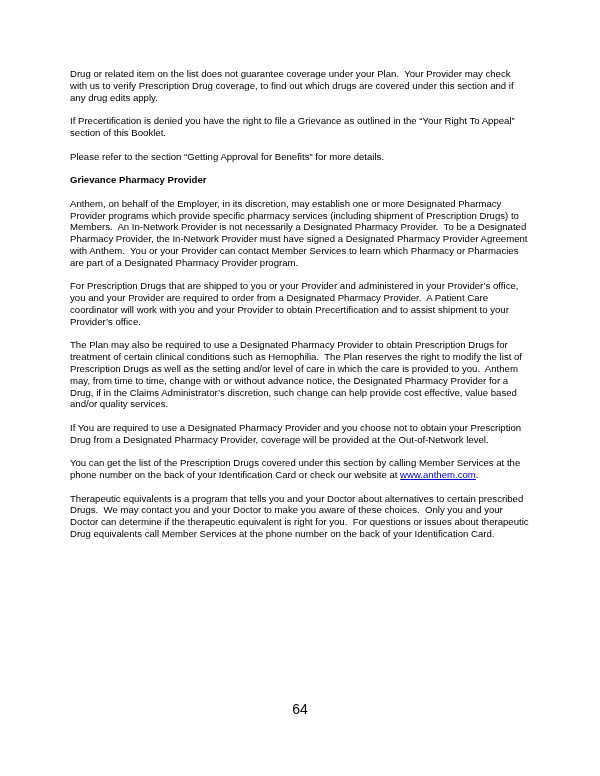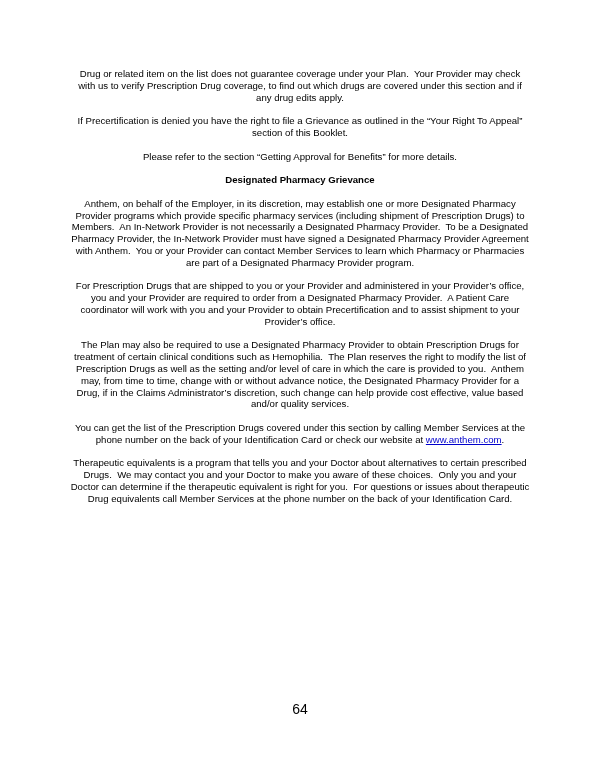--- a/index.html
+++ b/index.html
@@ -16,21 +16,20 @@
     color: #000000;
     overflow: hidden;
   }
   .content {
     position: absolute;
     left: 70px;
     top: 68px;
     width: 460px;
     font-size: 9.6px;
     line-height: 11.8px;
-    text-align: center;
   }
   .content p,
   .content h2 {
     margin: 0 0 11.8px 0;
     padding: 0;
     white-space: pre-wrap;   
     font-size: 9.6px;
     line-height: 11.8px;
     font-weight: normal;
   }
@@ -57,28 +56,29 @@
 
 <div class="page">
   <div class="content">
 
     <p>Drug or related item on the list does not guarantee coverage under your Plan.  Your Provider may check with us to verify Prescription Drug coverage, to find out which drugs are covered under this section and if any drug edits apply.</p>
 
     <p>If Precertification is denied you have the right to file a Grievance as outlined in the “Your Right To Appeal” section of this Booklet.</p>
 
     <p>Please refer to the section “Getting Approval for Benefits” for more details.</p>
 
-    <h2>Designated Pharmacy Grievance</h2>
+    <h2>Grievance Pharmacy Provider</h2>
 
     <p>Anthem, on behalf of the Employer, in its discretion, may establish one or more Designated Pharmacy Provider programs which provide specific pharmacy services (including shipment of Prescription Drugs) to Members.  An In-Network Provider is not necessarily a Designated Pharmacy Provider.  To be a Designated Pharmacy Provider, the In-Network Provider must have signed a Designated Pharmacy Provider Agreement with Anthem.  You or your Provider can contact Member Services to learn which Pharmacy or Pharmacies are part of a Designated Pharmacy Provider program.</p>
 
     <p>For Prescription Drugs that are shipped to you or your Provider and administered in your Provider’s office, you and your Provider are required to order from a Designated Pharmacy Provider.  A Patient Care coordinator will work with you and your Provider to obtain Precertification and to assist shipment to your Provider’s office.</p>
 
     <p>The Plan may also be required to use a Designated Pharmacy Provider to obtain Prescription Drugs for treatment of certain clinical conditions such as Hemophilia.  The Plan reserves the right to modify the list of Prescription Drugs as well as the setting and/or level of care in which the care is provided to you.  Anthem may, from time to time, change with or without advance notice, the Designated Pharmacy Provider for a Drug, if in the Claims Administrator’s discretion, such change can help provide cost effective, value based and/or quality services.</p>
 
+    <p>If You are required to use a Designated Pharmacy Provider and you choose not to obtain your Prescription Drug from a Designated Pharmacy Provider, coverage will be provided at the Out-of-Network level.</p>
 
     <p><span>You can get the list of the Prescription Drugs covered under this section by calling Member Services at the phone number on the back of your Identification Card or check our website at </span><a class="doc-link" href="#">www.anthem.com</a><span>.</span></p>
 
 
     <p>Therapeutic equivalents is a program that tells you and your Doctor about alternatives to certain prescribed Drugs.  We may contact you and your Doctor to make you aware of these choices.  Only you and your Doctor can determine if the therapeutic equivalent is right for you.  For questions or issues about therapeutic Drug equivalents call Member Services at the phone number on the back of your Identification Card.</p>
 
   </div>
 
   <div class="page-number">64</div>
 </div>

